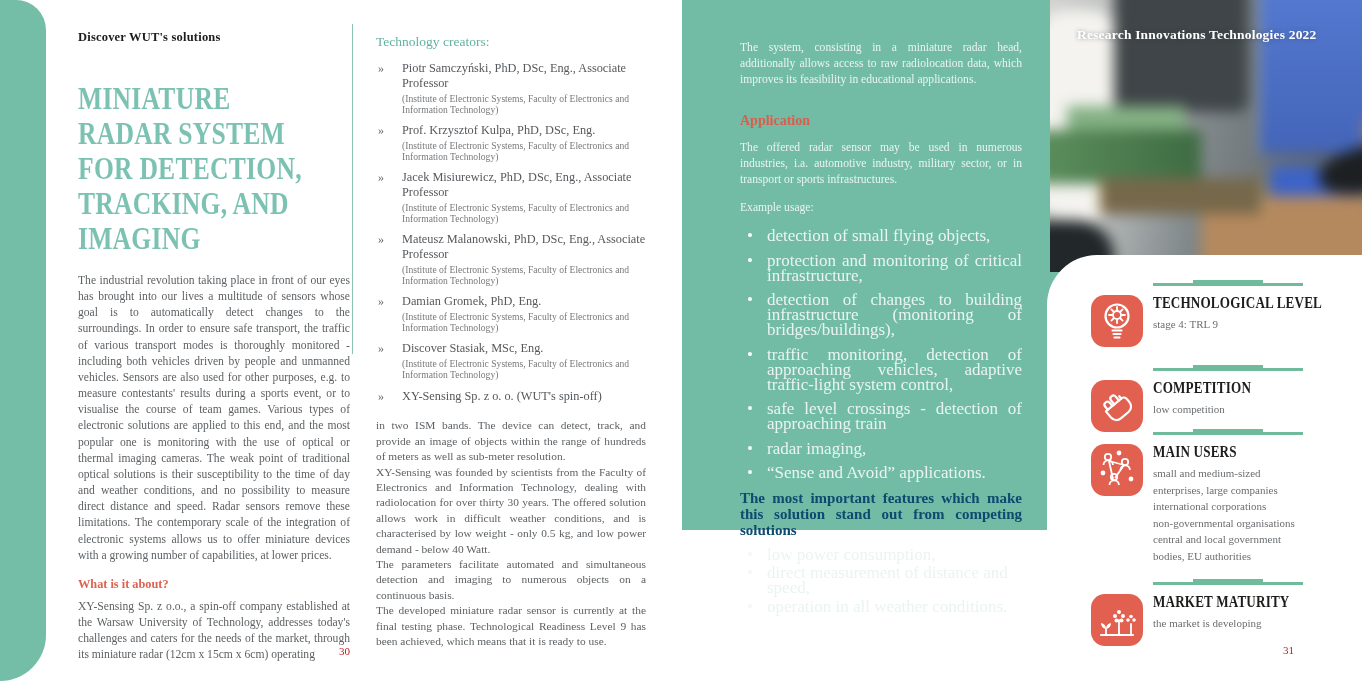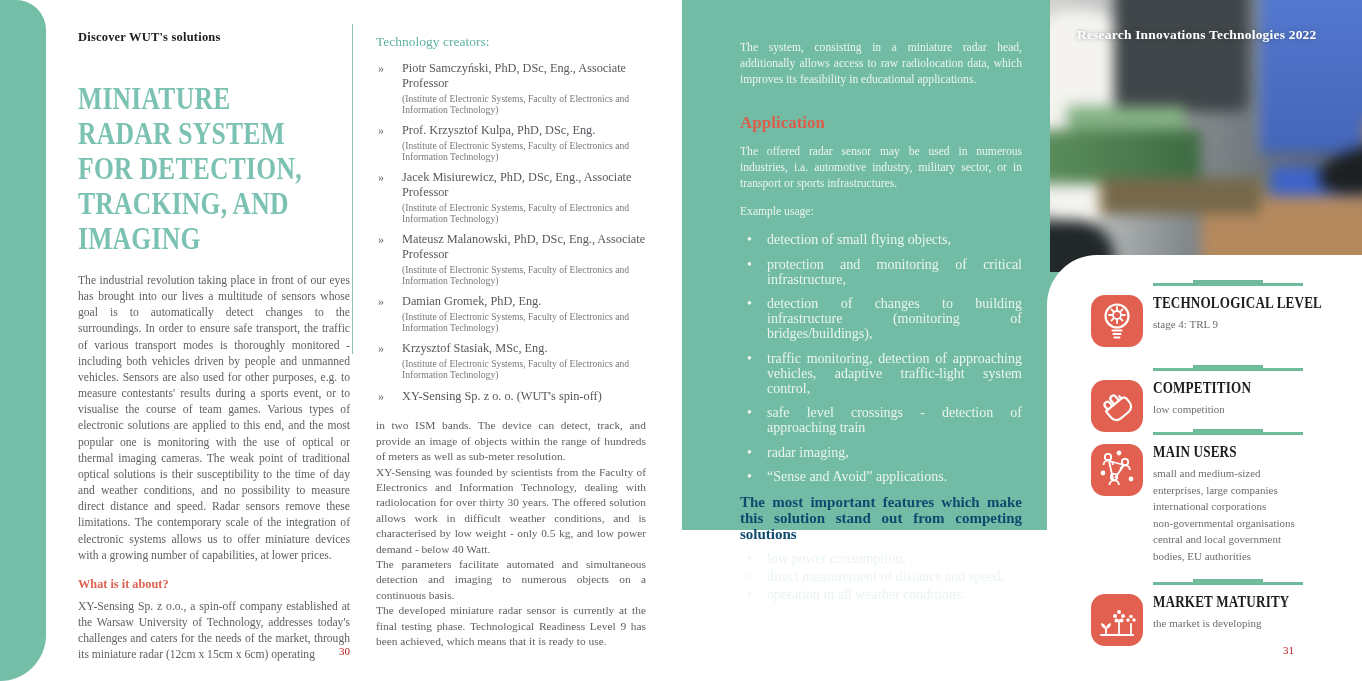--- a/index.html
+++ b/index.html
@@ -34,26 +34,26 @@
   .creator .marker { position:absolute; left:2px; top:0; color:#5d6164; font-size:12px; }
   .creator .cname { font-size:12.3px; line-height:14.8px; color:#55585c; }
   .creator .caff { font-size:9.6px; line-height:11.2px; color:#77797c; margin-top:2px; }
   .cont { margin-top:15px; }
   .cont .para { font-size:11.4px; line-height:15.4px; color:#5d6164; text-align:justify; }
 
   
   .teal-page { position:absolute; left:682px; top:0; width:680px; height:530px; background:#72bca6; }
   .tcol { position:absolute; left:58px; top:40px; width:282px; }
   .t-text { font-size:11.6px; line-height:16.2px; color:#eaf4f0; text-align:justify; }
-  .t-h { font-size:17px; font-weight:bold; color:#d95f4c; margin-top:24px; }
+  .t-h { font-size:14px; font-weight:bold; color:#d95f4c; margin-top:24px; }
   .app-t { margin-top:11px; }
   .ex-label { margin-top:12px; text-align:left; }
   .t-bullets { margin-top:12px; }
   .t-bullet { position:relative; padding-left:27px; margin-bottom:9px;
-    font-size:14px; line-height:15.2px; color:#eaf4f0; text-align:justify; }
+    font-size:17px; line-height:15.2px; color:#eaf4f0; text-align:justify; }
   .t-bullet::before { content:"•"; position:absolute; left:7px; top:0; color:#f2f8f5; }
   .feat-h { font-size:15px; font-weight:bold; color:#0c4a6e; line-height:16px; margin-top:10px; text-align:justify; }
   .f-bullets { margin-top:9px; }
   .f-bullets .t-bullet { margin-bottom:3px; text-align:left; }
 
   
   .photo { position:absolute; left:1050px; top:0; width:364px; height:272px; overflow:hidden; background:#7e8588; }
   .ph { position:absolute; inset:-14px; filter:blur(7px);
     background:linear-gradient(100deg,#d8d8d4 0%,#b9bdbc 22%,#7f8689 45%,#5a6165 75%,#6e6f6c 100%); }
   .ph-s { position:absolute; }
@@ -145,21 +145,21 @@
         </div>
 
         <div class="creator">
           <span class="marker">»</span>
           <div class="cname">Damian Gromek, PhD, Eng.</div>
           <div class="caff">(Institute of Electronic Systems, Faculty of Electronics and Information Technology)</div>
         </div>
 
         <div class="creator">
           <span class="marker">»</span>
-          <div class="cname">Krzysztof Stasiak, MSc, Eng.</div>
+          <div class="cname">Discover Stasiak, MSc, Eng.</div>
           <div class="caff">(Institute of Electronic Systems, Faculty of Electronics and Information Technology)</div>
         </div>
 
         <div class="creator">
           <span class="marker">»</span>
           <div class="cname">XY-Sensing Sp. z o. o. (WUT's spin-off)</div>
 
         </div>
       </div>
     <div class="cont">

